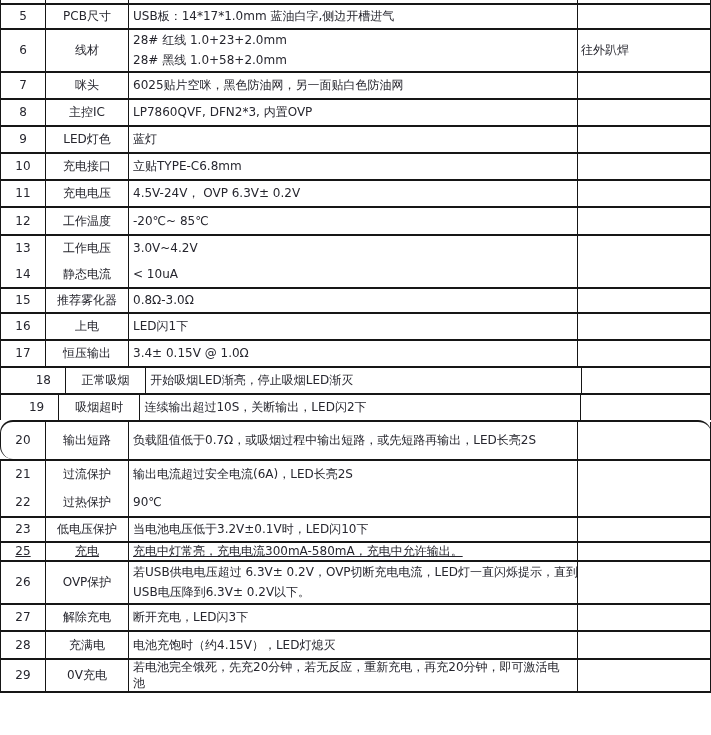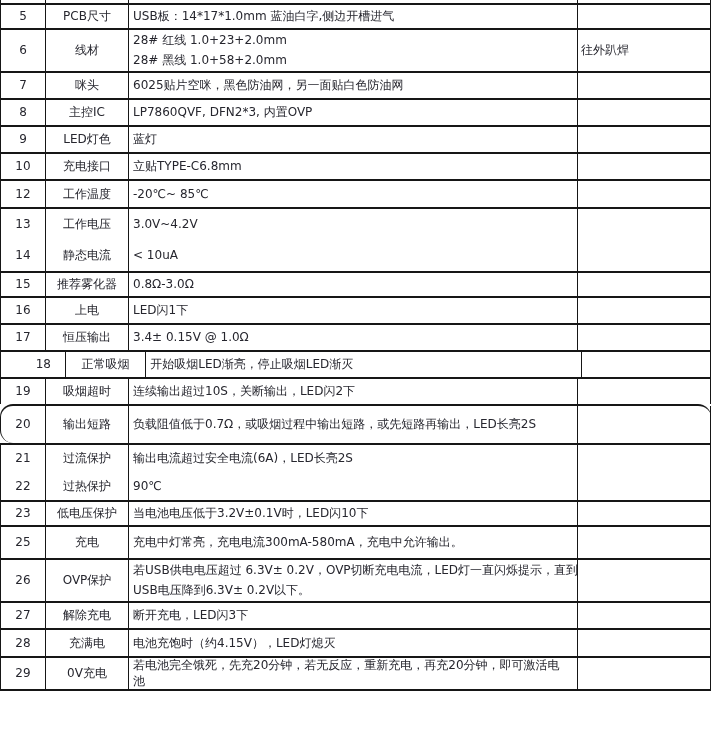--- a/index.html
+++ b/index.html
@@ -116,33 +116,45 @@
           <div class="line">10</div>
         </div>
     <div class="cell c-label">
           <div class="line">充电接口</div>
         </div>
     <div class="cell c-desc">
           <div class="line">立贴TYPE-C6.8mm</div>
         </div>
     <div class="cell c-note"></div>
   </div>
+      <div class="row" style="height: 27px;">
+    <div class="cell c-num">
+          <div class="line">11</div>
+        </div>
+    <div class="cell c-label">
+          <div class="line">充电电压</div>
+        </div>
+    <div class="cell c-desc">
+          <div class="line">4.5V-24V， OVP 6.3V± 0.2V</div>
+        </div>
+    <div class="cell c-note"></div>
+  </div>
       <div class="row" style="height: 28px;">
     <div class="cell c-num">
           <div class="line">12</div>
         </div>
     <div class="cell c-label">
           <div class="line">工作温度</div>
         </div>
     <div class="cell c-desc">
           <div class="line">-20℃~ 85℃</div>
         </div>
     <div class="cell c-note"></div>
   </div>
-      <div class="row" style="height: 64px;">
+      <div class="row" style="height: 53px;">
     <div class="cell c-num">
           <div class="line">13</div>
           <div class="line">14</div>
         </div>
     <div class="cell c-label">
           <div class="line">工作电压</div>
           <div class="line">静态电流</div>
         </div>
     <div class="cell c-desc">
           <div class="line">3.0V~4.2V</div>
@@ -191,21 +203,21 @@
           <div class="line">18</div>
         </div>
     <div class="cell c-label">
           <div class="line">正常吸烟</div>
         </div>
     <div class="cell c-desc">
           <div class="line">开始吸烟LED渐亮，停止吸烟LED渐灭</div>
         </div>
     <div class="cell c-note"></div>
   </div>
-      <div class="row" style="height: 27px;">
+      <div class="row" style="height: 27px; padding-left: 14px;">
     <div class="cell c-num">
           <div class="line">19</div>
         </div>
     <div class="cell c-label">
           <div class="line">吸烟超时</div>
         </div>
     <div class="cell c-desc">
           <div class="line">连续输出超过10S，关断输出，LED闪2下</div>
         </div>
     <div class="cell c-note"></div>
@@ -242,21 +254,21 @@
           <div class="line">23</div>
         </div>
     <div class="cell c-label">
           <div class="line">低电压保护</div>
         </div>
     <div class="cell c-desc">
           <div class="line">当电池电压低于3.2V±0.1V时，LED闪10下</div>
         </div>
     <div class="cell c-note"></div>
   </div>
-      <div class="row" style="height: 33px;">
+      <div class="row" style="height: 19px; text-decoration: underline;">
     <div class="cell c-num">
           <div class="line">25</div>
         </div>
     <div class="cell c-label">
           <div class="line">充电</div>
         </div>
     <div class="cell c-desc">
           <div class="line">充电中灯常亮，充电电流300mA-580mA，充电中允许输出。</div>
         </div>
     <div class="cell c-note"></div>

